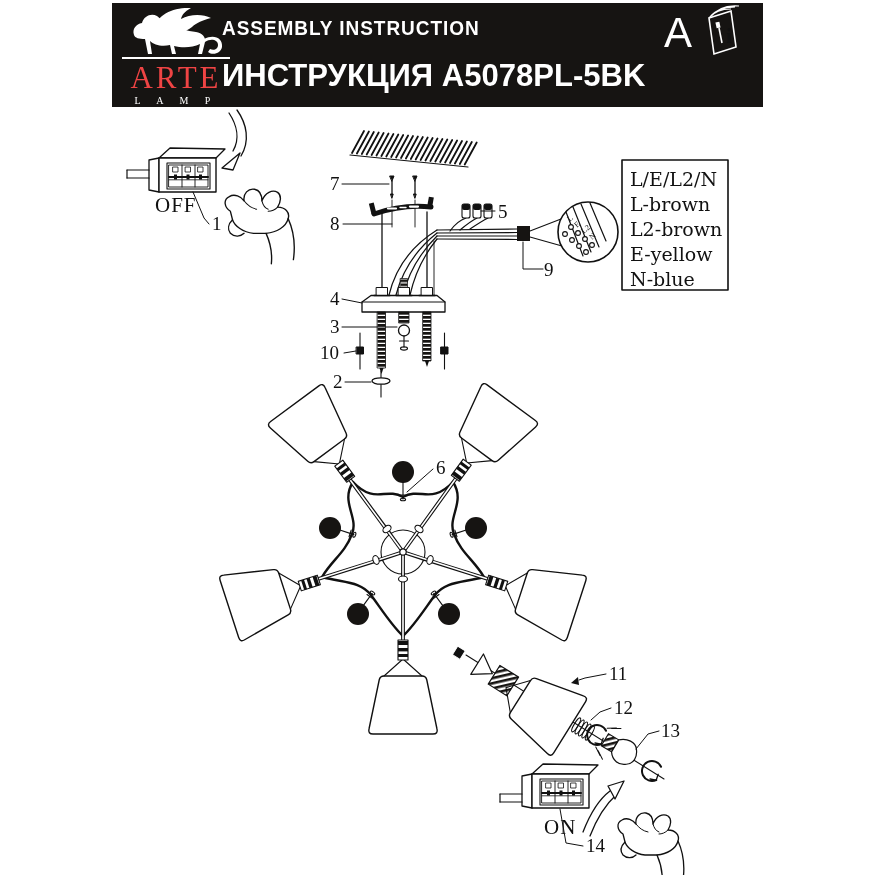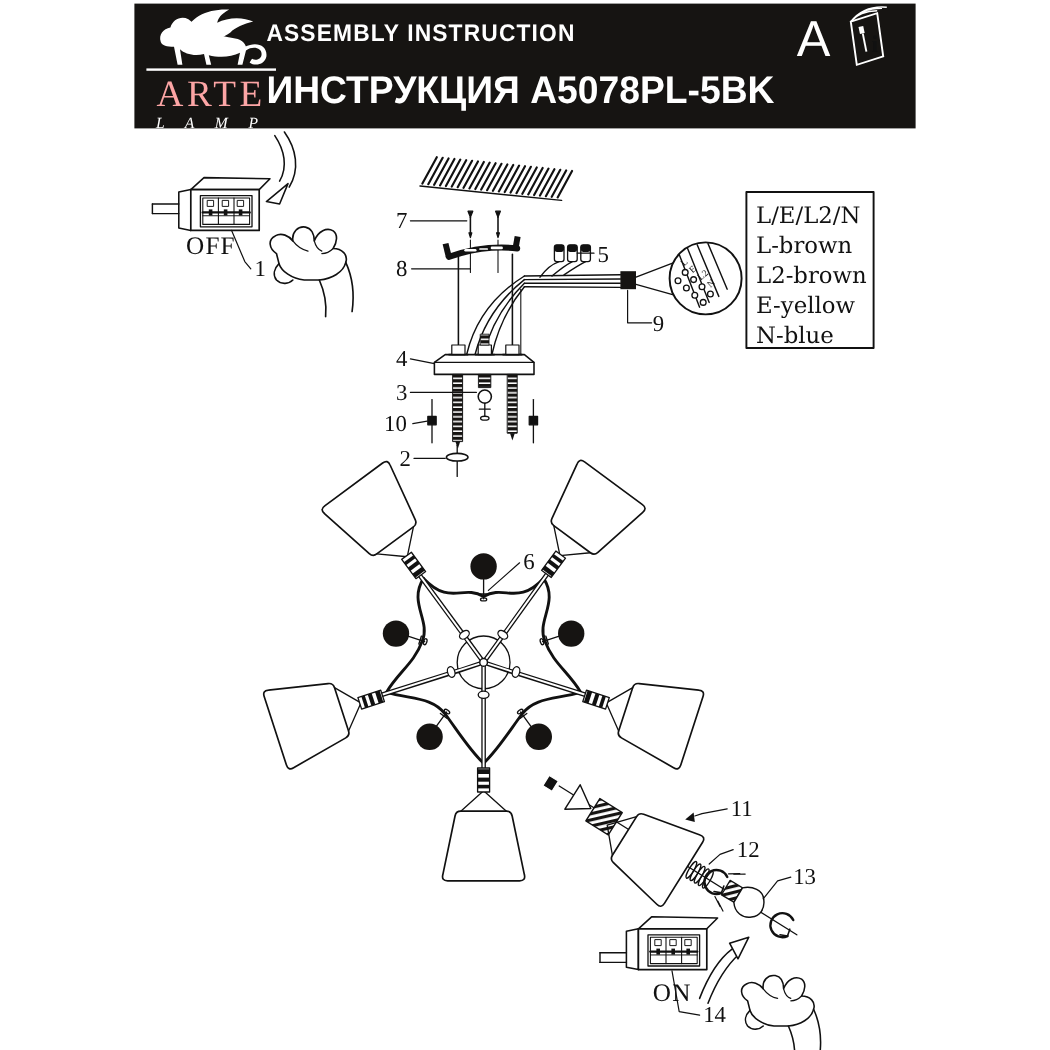--- a/index.html
+++ b/index.html
@@ -1,24 +1,24 @@
 <!DOCTYPE html>
 <html><head>
 <meta charset="utf-8">
 <style>
   html,body{margin:0;padding:0;background:#fff;}
   .page{position:relative;width:875px;height:875px;background:#fff;overflow:hidden;
         font-family:"Liberation Serif", serif;color:#111;}
   .hdr{position:absolute;left:112px;top:3px;width:651px;height:104px;background:#161412;}
   .hdr .logo{position:absolute;left:10px;top:2px;width:108px;height:102px;}
-  .brand{position:absolute;left:0;top:52px;width:108px;text-align:center;color:#fca5a5;
+  .brand{position:absolute;left:0;top:52px;width:108px;text-align:center;color:#ef4444;
          font-family:"Liberation Serif",serif;font-size:31px;letter-spacing:3px;
          border-top:2px solid #fff;padding-top:1px;}
   .brand-sub{position:absolute;left:0;top:90px;width:108px;text-align:center;color:#fff;
-         font-family:"Liberation Serif",serif;font-size:13px;letter-spacing:7px;font-style:italic;}
+         font-family:"Liberation Serif",serif;font-size:10px;letter-spacing:7px;}
   .t-en{position:absolute;left:110px;top:14px;color:#fff;font-family:"Liberation Sans",sans-serif;
         font-weight:bold;font-size:20px;letter-spacing:1px;transform:scaleX(.95);transform-origin:left;}
   .t-ru{position:absolute;left:110px;top:54px;color:#fff;font-family:"Liberation Sans",sans-serif;
         font-weight:bold;font-size:32px;transform:scaleX(.97);transform-origin:left;}
   .corner-a{position:absolute;left:552px;top:6px;color:#fff;font-family:"Liberation Sans",sans-serif;
         font-size:42px;font-weight:400;}
   .book{position:absolute;left:590px;top:2px;}
   svg.diagram{position:absolute;left:0;top:0;}
   svg text{font-family:"Liberation Serif",serif;fill:#111;}
   .pl{font-size:19px;}

